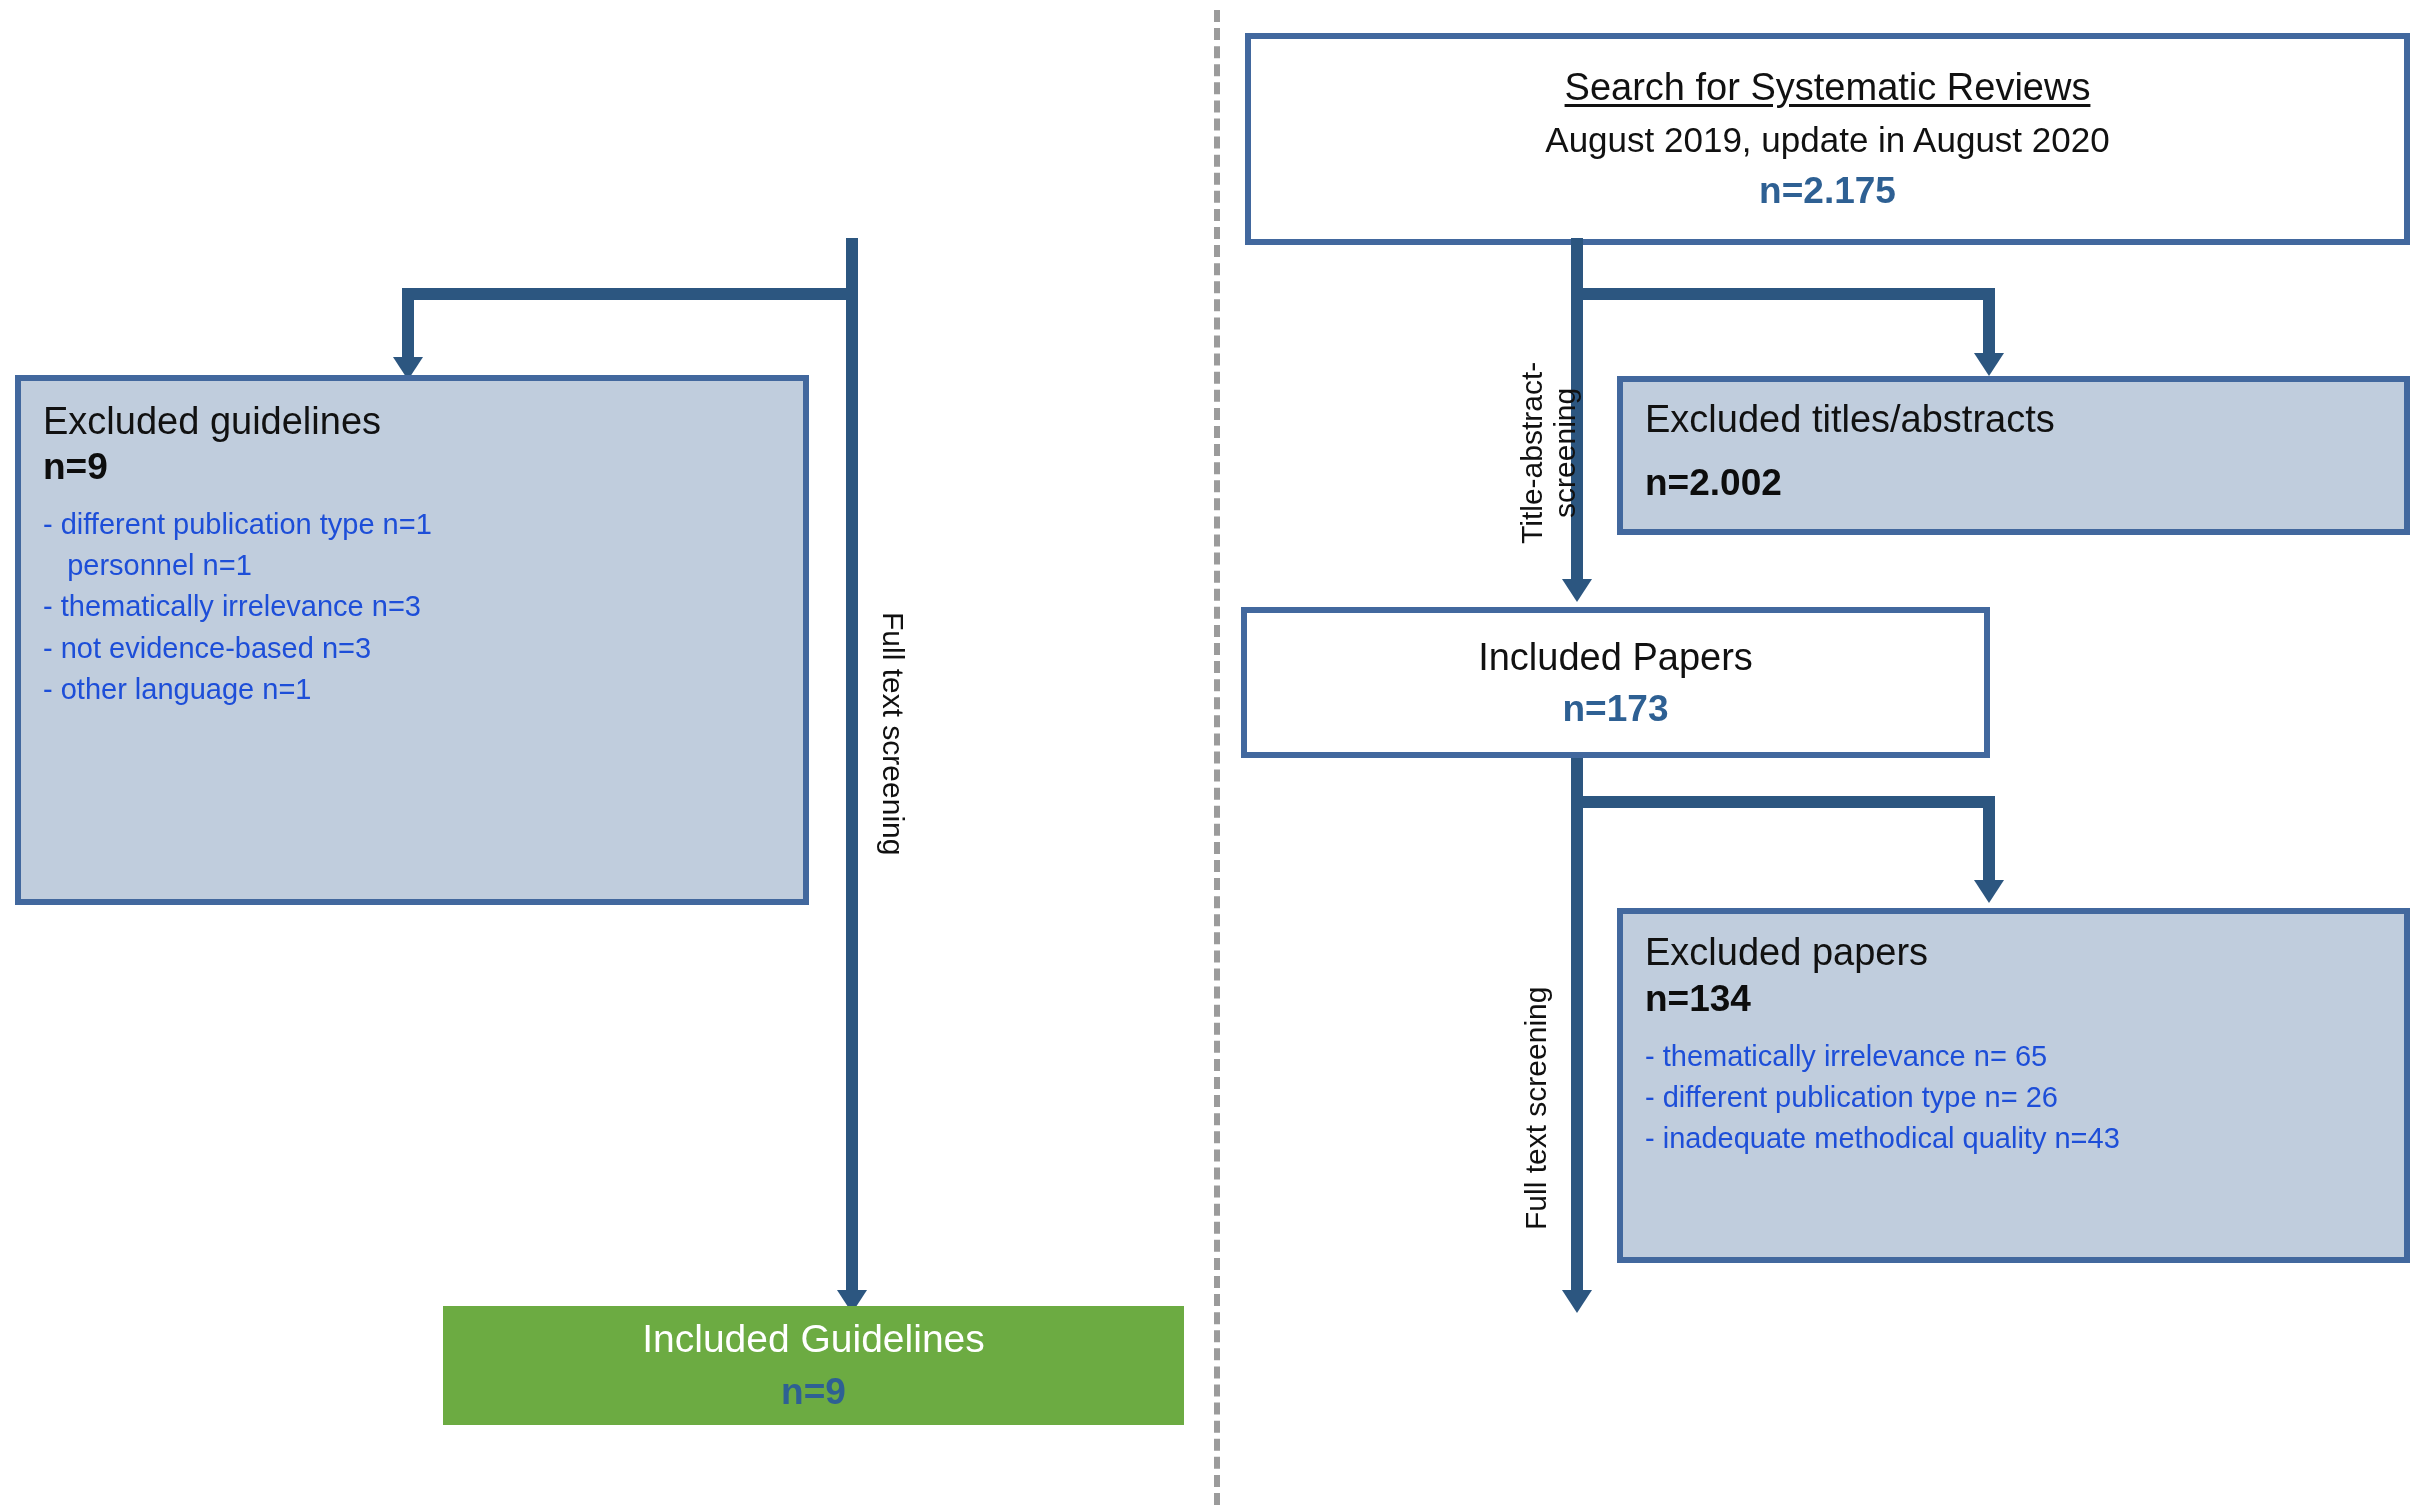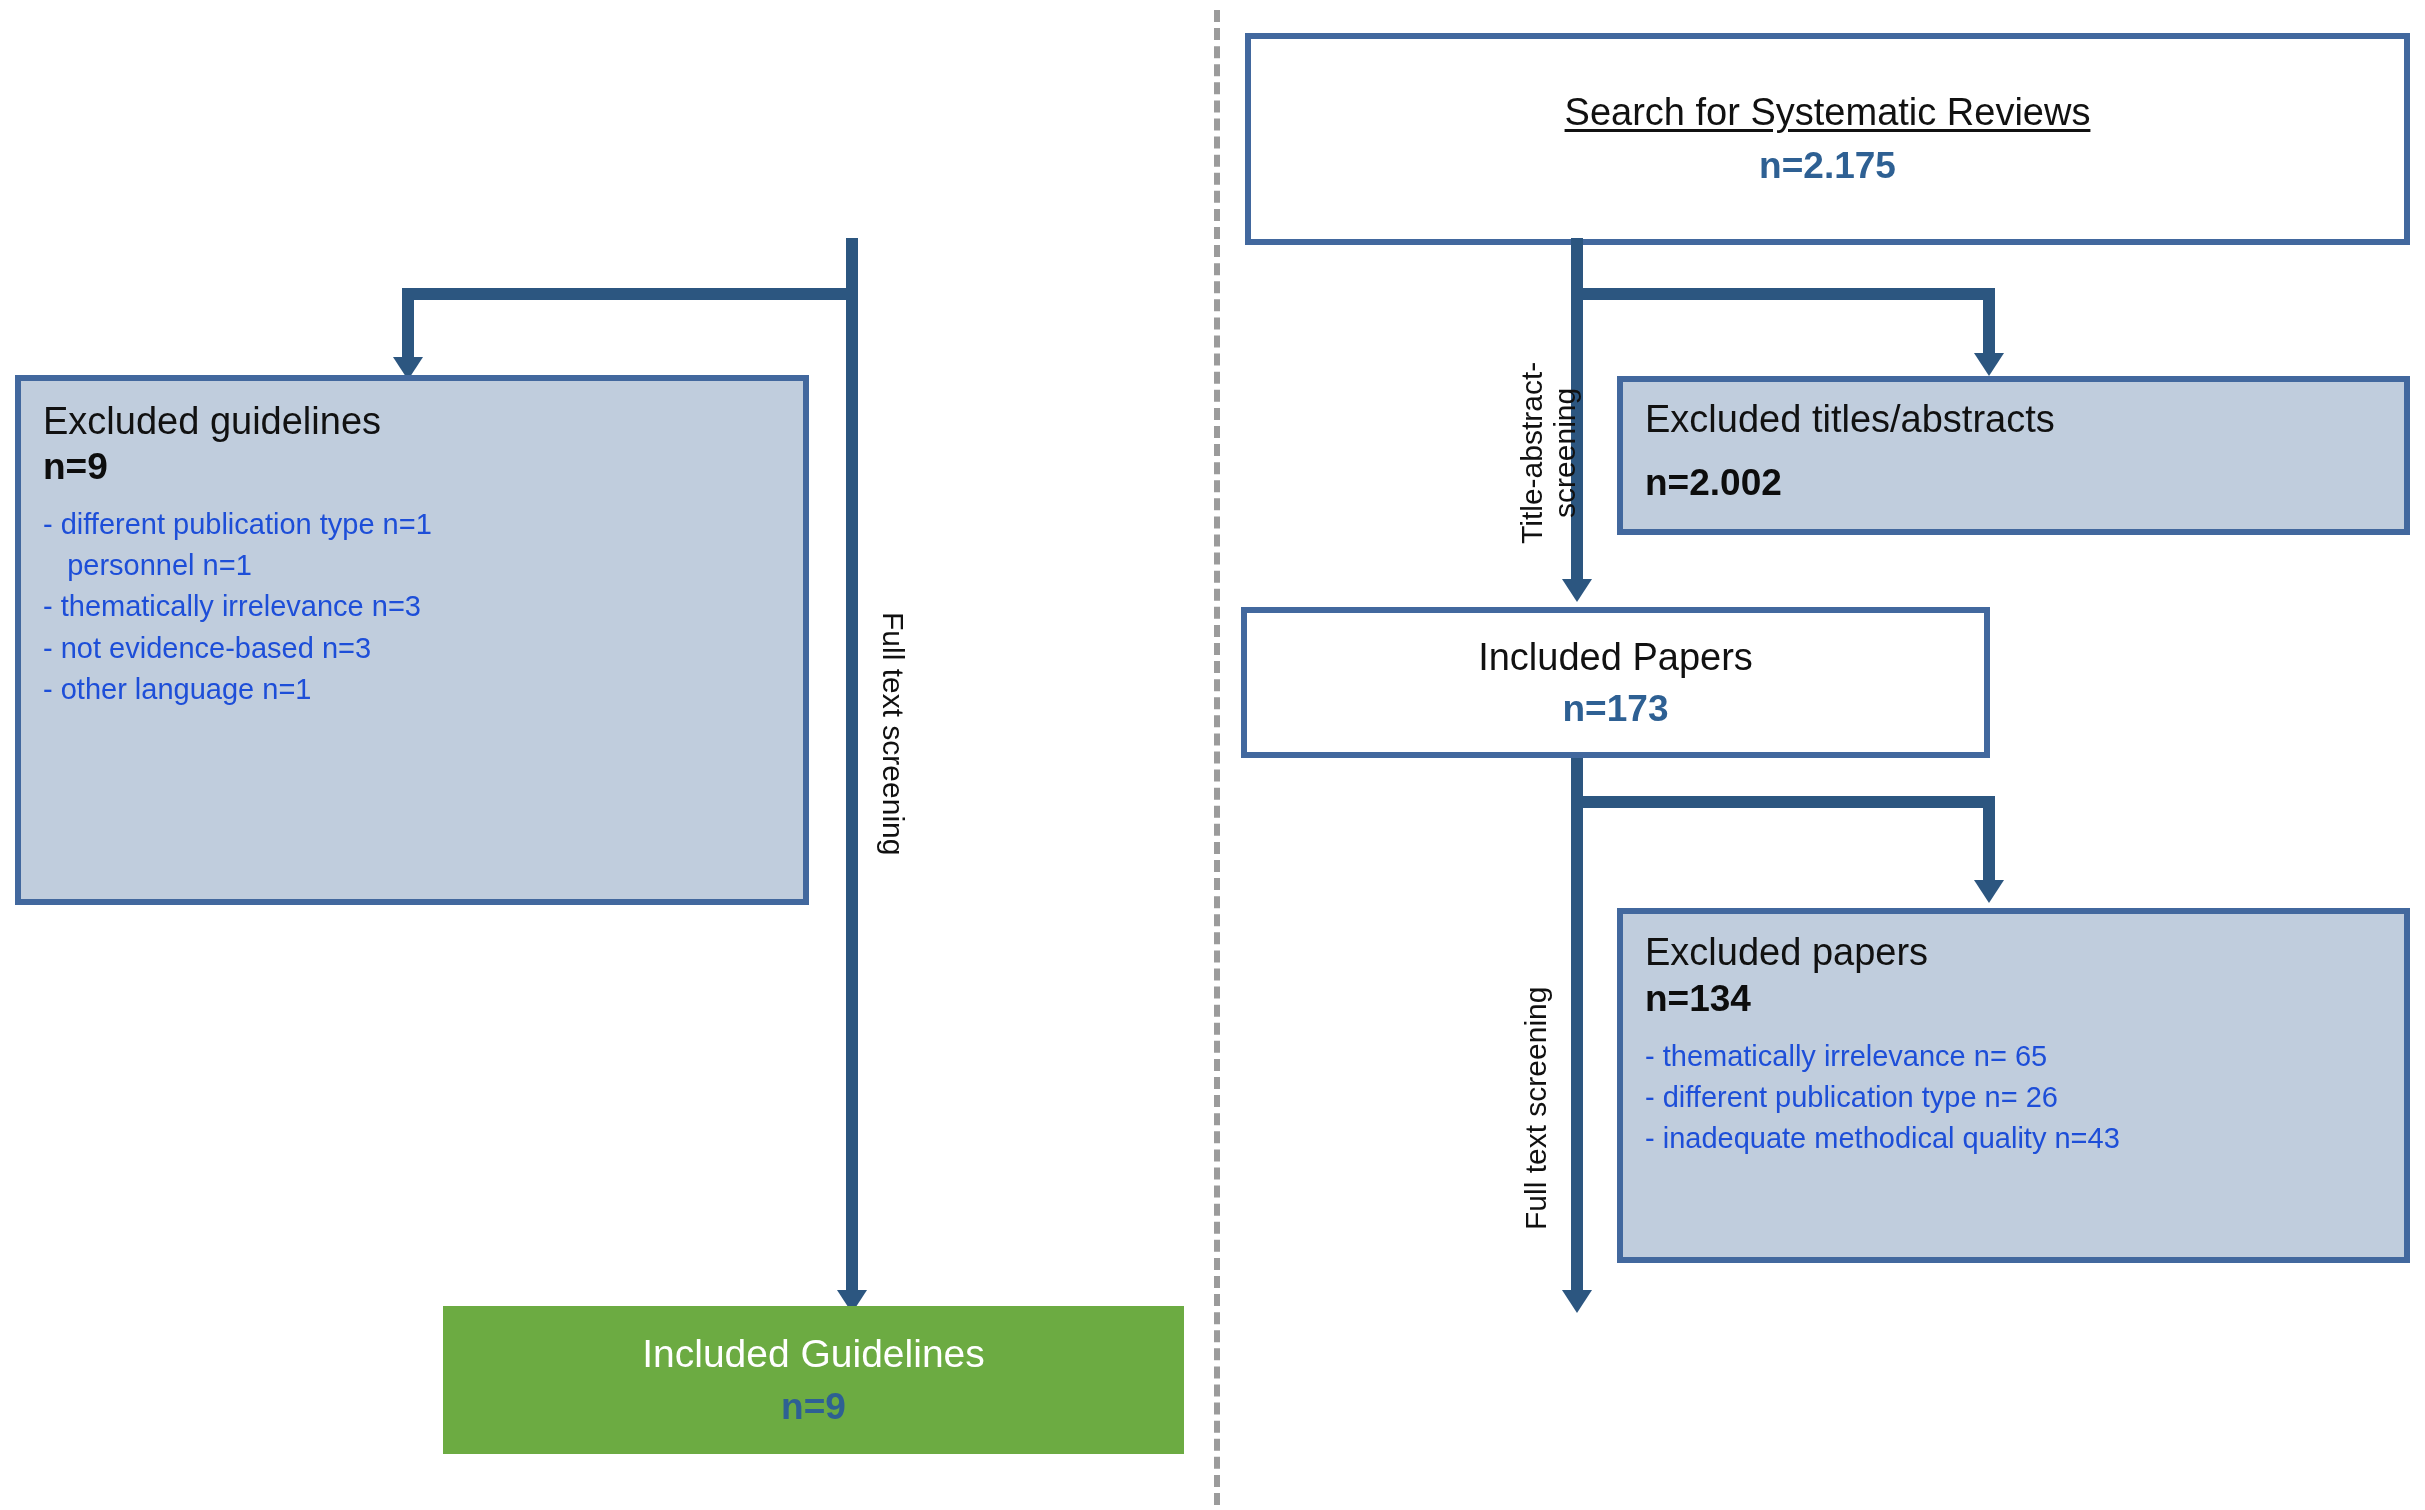--- a/index.html
+++ b/index.html
@@ -116,27 +116,28 @@
     <div class="nblack" style="margin-bottom:15px;">n=9</div>
     <div class="bullet">- different publication type n=1</div>
     <div class="bullet">   personnel n=1</div>
     <div class="bullet">- thematically irrelevance n=3</div>
     <div class="bullet">- not evidence-based n=3</div>
     <div class="bullet">- other language n=1</div>
   </div>
 
   <div class="rot cw" style="left:910px;top:612px;">Full text screening</div>
 
-  <div class="box green center" style="left:443px;top:1306px;width:741px;height:148px;padding:6.8px 16.3px;">
+  <div class="box green center" style="left:443px;top:1306px;width:741px;height:119px;padding:6.8px 16.3px;">
     <div class="wtitle">Included Guidelines</div>
     <div class="nblue" style="margin-top:8.2px;">n=9</div>
   </div>
 
   <div class="box center" style="left:1245px;top:26px;width:1165px;height:212px;padding:9.5px 20.4px;margin-top:7px;">
     <div class="ttl underline">Search for Systematic Reviews</div>
+    <div class="sub" style="margin-top:9.5px;">August 2019, update in August 2020</div>
     <div class="nblue" style="margin-top:9.5px;">n=2.175</div>
   </div>
 
   <div class="vline" style="left:1571px;top:238px;width:12.2px;height:345px;"></div>
   <div class="arrow" style="left:1562px;top:579px;"></div>
 
   <div class="hline" style="left:1571px;top:288px;width:424px;height:11.6px;"></div>
   <div class="vline" style="left:1983px;top:288px;width:11.6px;height:71px;"></div>
   <div class="arrow" style="left:1974px;top:353px;"></div>
 

